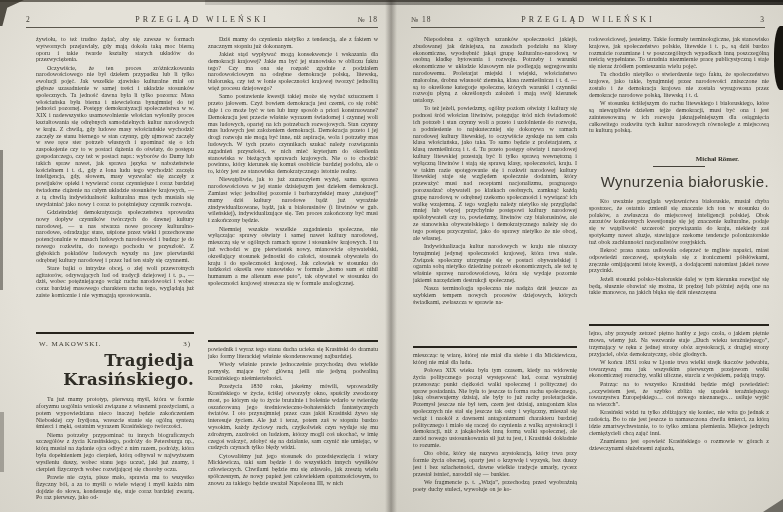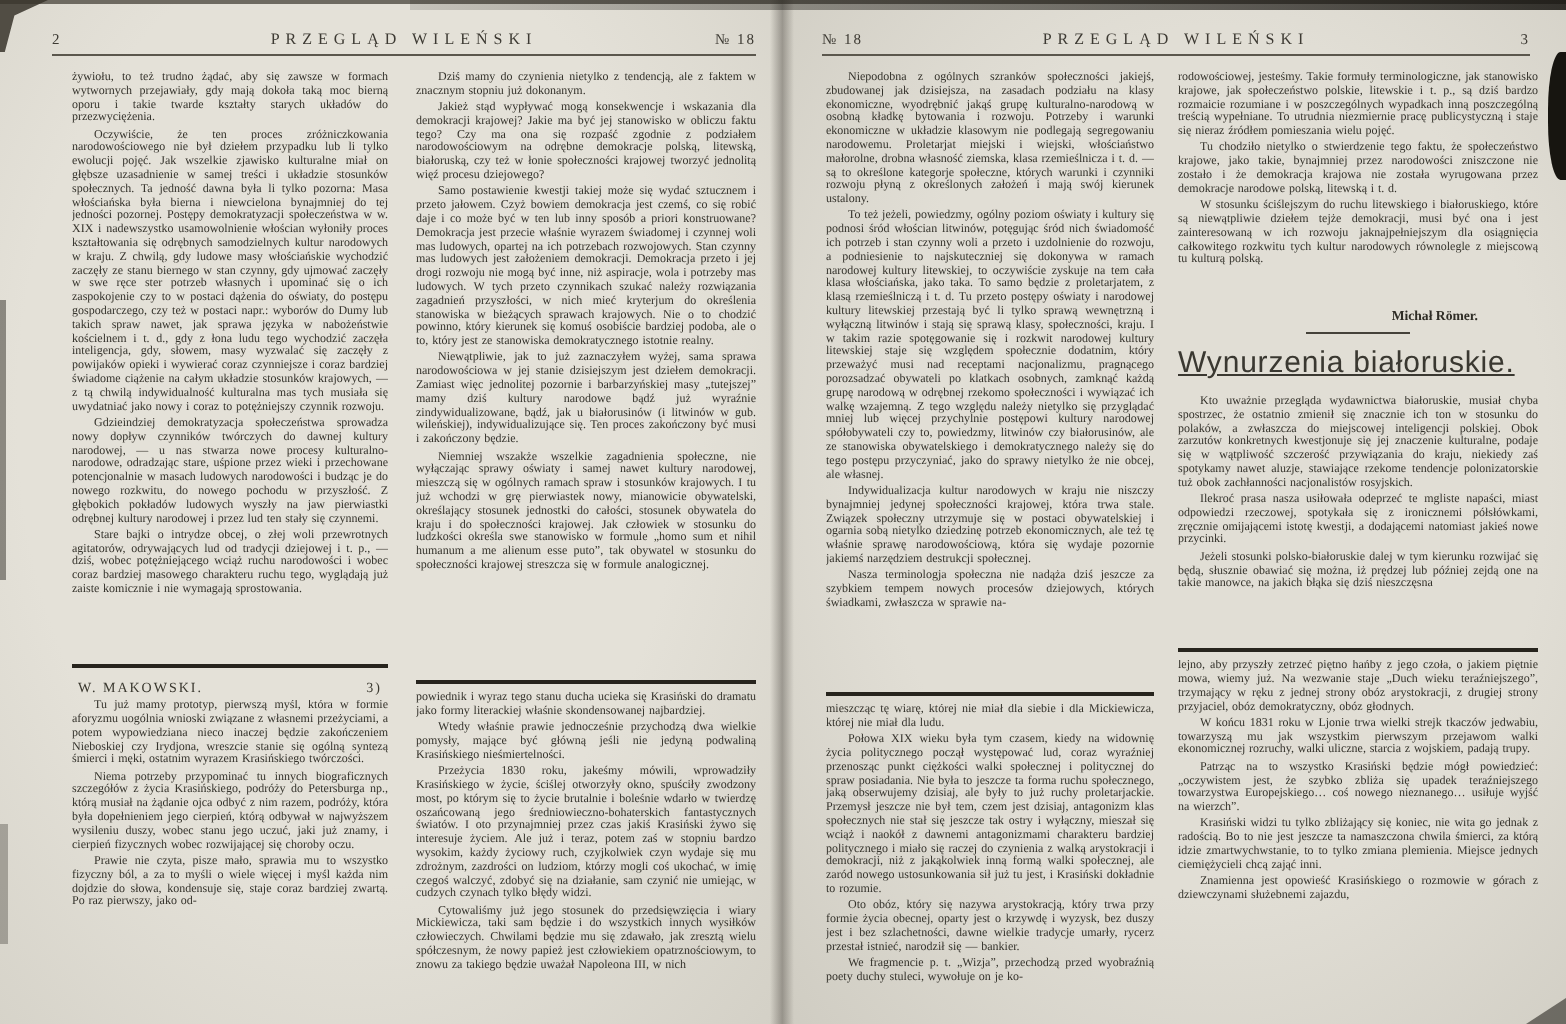--- a/index.html
+++ b/index.html
@@ -54,22 +54,22 @@
   .page.left .col2{left:208px;top:34px;width:170px;height:478px;}
   .page.right .col1{left:22px;top:34px;width:164px;height:478px;}
   .page.right .col2{left:198px;top:34px;width:180px;height:478px;}
 
   .rule{height:2.2px;background:#27241d;margin:4px 0;}
   .rule.short{width:52px;margin:4px auto;height:1px;background:#45423a;}
 
   .byline-row{display:flex;justify-content:space-between;align-items:baseline;
     font-size:7px;letter-spacing:1px;color:#3a382f;margin:6px 3px 2px;}
   .article-title{
-    text-align:left;font-family:"DejaVu Serif","Liberation Serif",serif;
-    font-size:16.5px;font-weight:600;color:#2e2c25;margin:3px 0 7px;letter-spacing:.3px;text-decoration:underline;
+    text-align:right;font-family:"DejaVu Serif","Liberation Serif",serif;
+    font-size:16.5px;font-weight:600;color:#2e2c25;margin:3px 0 7px;letter-spacing:.3px;
   }
   .article-title.sans{
     font-family:"Liberation Sans","DejaVu Sans",sans-serif;
     font-weight:400;font-size:15px;color:#3a3831;margin:6px 0 8px;letter-spacing:.4px;
   }
   .signature{font-size:6.8px;font-weight:bold;text-align:right;padding-right:30px;
     color:#2f2d26;margin-top:3px;}
 </style>
 </head>
 <body>
@@ -88,20 +88,21 @@
           <p>żywiołu, to też trudno żądać, aby się zawsze w formach wytwornych przejawiały, gdy mają dokoła taką moc bierną oporu i takie twarde kształty starych układów do przezwyciężenia.</p>
           <p>Oczywiście, że ten proces zróżniczkowania narodowościowego nie był dziełem przypadku lub li tylko ewolucji pojęć. Jak wszelkie zjawisko kulturalne miał on głębsze uzasadnienie w samej treści i układzie stosunków społecznych. Ta jedność dawna była li tylko pozorna: Masa włościańska była bierna i niewcielona bynajmniej do tej jedności pozornej. Postępy demokratyzacji społeczeństwa w w. XIX i nadewszystko usamowolnienie włościan wyłoniły proces kształtowania się odrębnych samodzielnych kultur narodowych w kraju. Z chwilą, gdy ludowe masy włościańskie wychodzić zaczęły ze stanu biernego w stan czynny, gdy ujmować zaczęły w swe ręce ster potrzeb własnych i upominać się o ich zaspokojenie czy to w postaci dążenia do oświaty, do postępu gospodarczego, czy też w postaci napr.: wyborów do Dumy lub takich spraw nawet, jak sprawa języka w nabożeństwie kościelnem i t. d., gdy z łona ludu tego wychodzić zaczęła inteligencja, gdy, słowem, masy wyzwalać się zaczęły z powijaków opieki i wywierać coraz czynniejsze i coraz bardziej świadome ciążenie na całym układzie stosunków krajowych, — z tą chwilą indywidualność kulturalna mas tych musiała się uwydatniać jako nowy i coraz to potężniejszy czynnik rozwoju.</p>
           <p>Gdzieindziej demokratyzacja społeczeństwa sprowadza nowy dopływ czynników twórczych do dawnej kultury narodowej, — u nas stwarza nowe procesy kulturalno-narodowe, odradzając stare, uśpione przez wieki i przechowane potencjonalnie w masach ludowych narodowości i budząc je do nowego rozkwitu, do nowego pochodu w przyszłość. Z głębokich pokładów ludowych wyszły na jaw pierwiastki odrębnej kultury narodowej i przez lud ten stały się czynnemi.</p>
           <p>Stare bajki o intrydze obcej, o złej woli przewrotnych agitatorów, odrywających lud od tradycji dziejowej i t. p., — dziś, wobec potężniejącego wciąż ruchu narodowości i wobec coraz bardziej masowego charakteru ruchu tego, wyglądają już zaiste komicznie i nie wymagają sprostowania.</p>
         </div>
       <div class="rule"></div>
       <div class="byline-row">
         <span>W. MAKOWSKI.</span>
         <span>3)</span>
       </div>
+      <div class="article-title">Tragiedja Krasińskiego.</div>
       <div class="textblock" style="height:128px">
           <p>Tu już mamy prototyp, pierwszą myśl, która w formie aforyzmu uogólnia wnioski związane z własnemi przeżyciami, a potem wypowiedziana nieco inaczej będzie zakończeniem Nieboskiej czy Irydjona, wreszcie stanie się ogólną syntezą śmierci i męki, ostatnim wyrazem Krasińskiego twórczości.</p>
           <p>Niema potrzeby przypominać tu innych biograficznych szczegółów z życia Krasińskiego, podróży do Petersburga np., którą musiał na żądanie ojca odbyć z nim razem, podróży, która była dopełnieniem jego cierpień, którą odbywał w najwyższem wysileniu duszy, wobec stanu jego uczuć, jaki już znamy, i cierpień fizycznych wobec rozwijającej się choroby oczu.</p>
           <p>Prawie nie czyta, pisze mało, sprawia mu to wszystko fizyczny ból, a za to myśli o wiele więcej i myśl każda nim dojdzie do słowa, kondensuje się, staje coraz bardziej zwartą. Po raz pierwszy, jako od-</p>
         </div>
     </div>
 
     <div class="col col2">
       <div class="textblock" style="height:300px">
           <p>Dziś mamy do czynienia nietylko z tendencją, ale z faktem w znacznym stopniu już dokonanym.</p>

